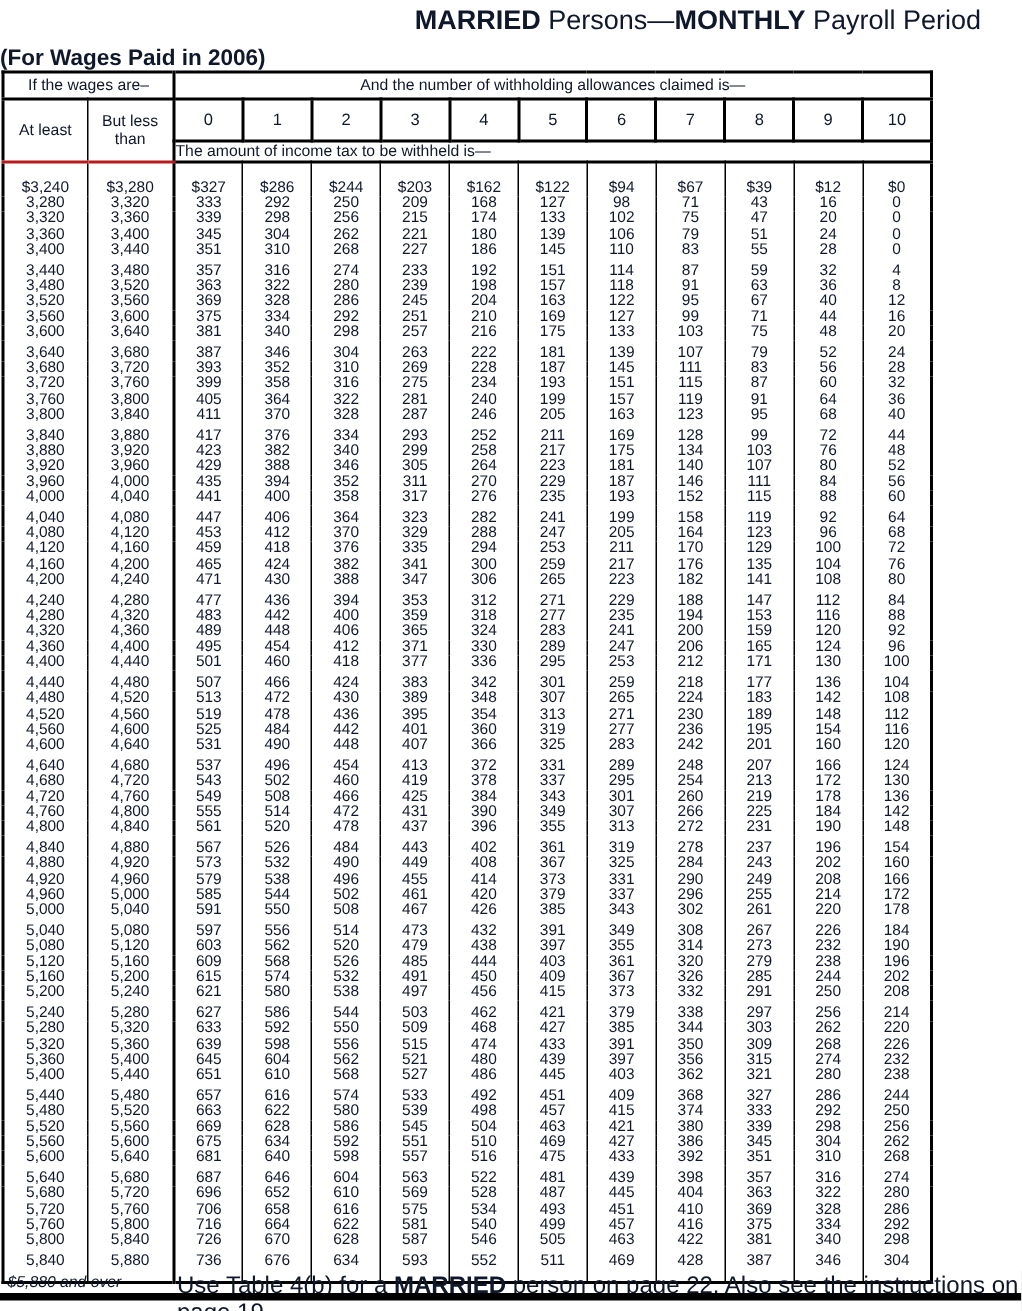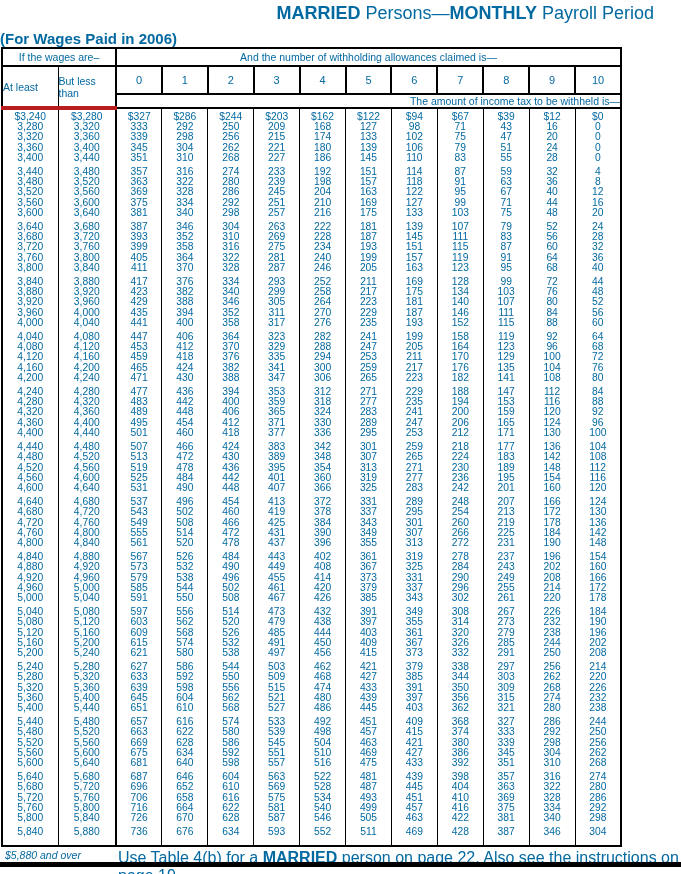--- a/index.html
+++ b/index.html
@@ -1,18 +1,18 @@
 <!DOCTYPE html>
 <html><head>
 <meta charset="utf-8">
 <style>
   html,body { margin:0; padding:0; background:#e8e8e8; }
   .page {
     position:relative; width:681px; height:874px; margin:0 auto;
-    background:#fff; color:#0369a1; overflow:hidden;
+    background:#fff; color:#0f172a; overflow:hidden;
     font-family:"Liberation Sans", sans-serif;
   }
   .title {
     position:absolute; top:3px; left:0; right:27px;
     text-align:right; font-size:18px; white-space:pre;
   }
   .title .b { font-weight:bold; }
   .subtitle {
     position:absolute; top:30px; left:0; width:525px;
     text-align:left; font-weight:bold; font-size:15px;
@@ -26,42 +26,42 @@
   .wages-hdr {
     font-size:10.5px; text-align:center; height:16px;
     border-right:2px solid #000; border-bottom:2px solid #000;
   }
   .alw-hdr {
     font-size:10.5px; text-align:center; height:16px;
     border-bottom:2px solid #000;
     margin-left:20px;
   }
   .at-least, .but-less {
-    font-size:10.5px; text-align:left; vertical-align:middle;
-    border-bottom:4px solid #b91c1c;
+    font-size:10.5px; text-align:center; vertical-align:middle;
+    border-bottom:2px solid #b91c1c;
   }
   .at-least { border-right:1px solid #000; }
   .but-less { border-right:2px solid #000;margin-top:12px; }
   th.alw {
     font-size:11px; text-align:center; height:26px;
     border:2px solid #000;
   }
   .amount-row td {
-    font-size:10.5px; text-align:right; height:12px;
+    font-size:10.5px; text-align:left; height:12px;
     border-bottom:2px solid #000;
   }
   tbody.body td {
     text-align:center; font-size:10.3px; line-height:10.2px;
     white-space:nowrap;
   }
   tbody.body td.col-a { border-right:1px solid #000; }
   tbody.body td.col-b { border-right:2px solid #000; }
   tbody.body td.col-v { border-right:1px solid #000; }
   tbody.body td.col-v:last-child { border-right:none; }
-  tbody.body tr:first-child td { padding-top:2px; }
+  tbody.body tr:first-child td { padding-top:12px; }
   tbody.body tr.group-start td { padding-top:4px; }
   tbody.body tr.last-row td { padding-bottom:8px; }
   .footer-range { position:absolute; top:849px; left:5px;  font-size:10.5px;font-style:italic; }
   .footer-note  { position:absolute; top:849px; left:118px; font-size:16px; }
   .footer-note .b { font-weight:bold; }
   .bottom-bar { position:absolute; top:862px; left:0; width:681px; height:5px; background:#000; }
 </style>
 </head>
 <body>
 

